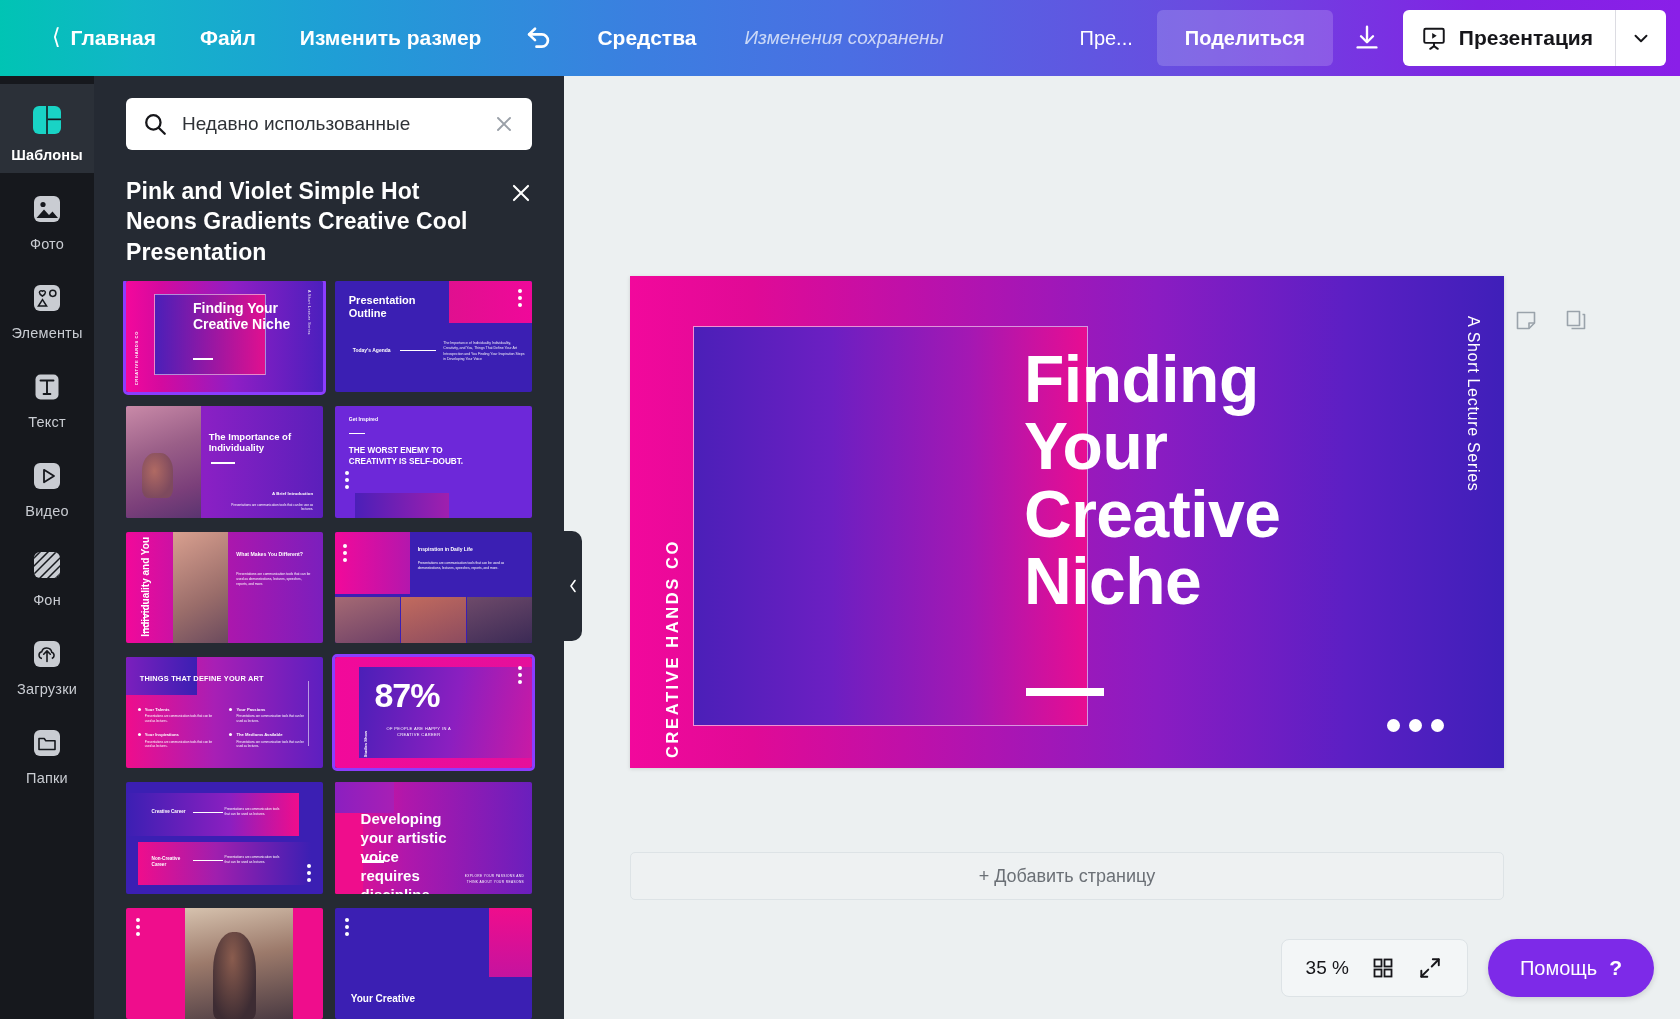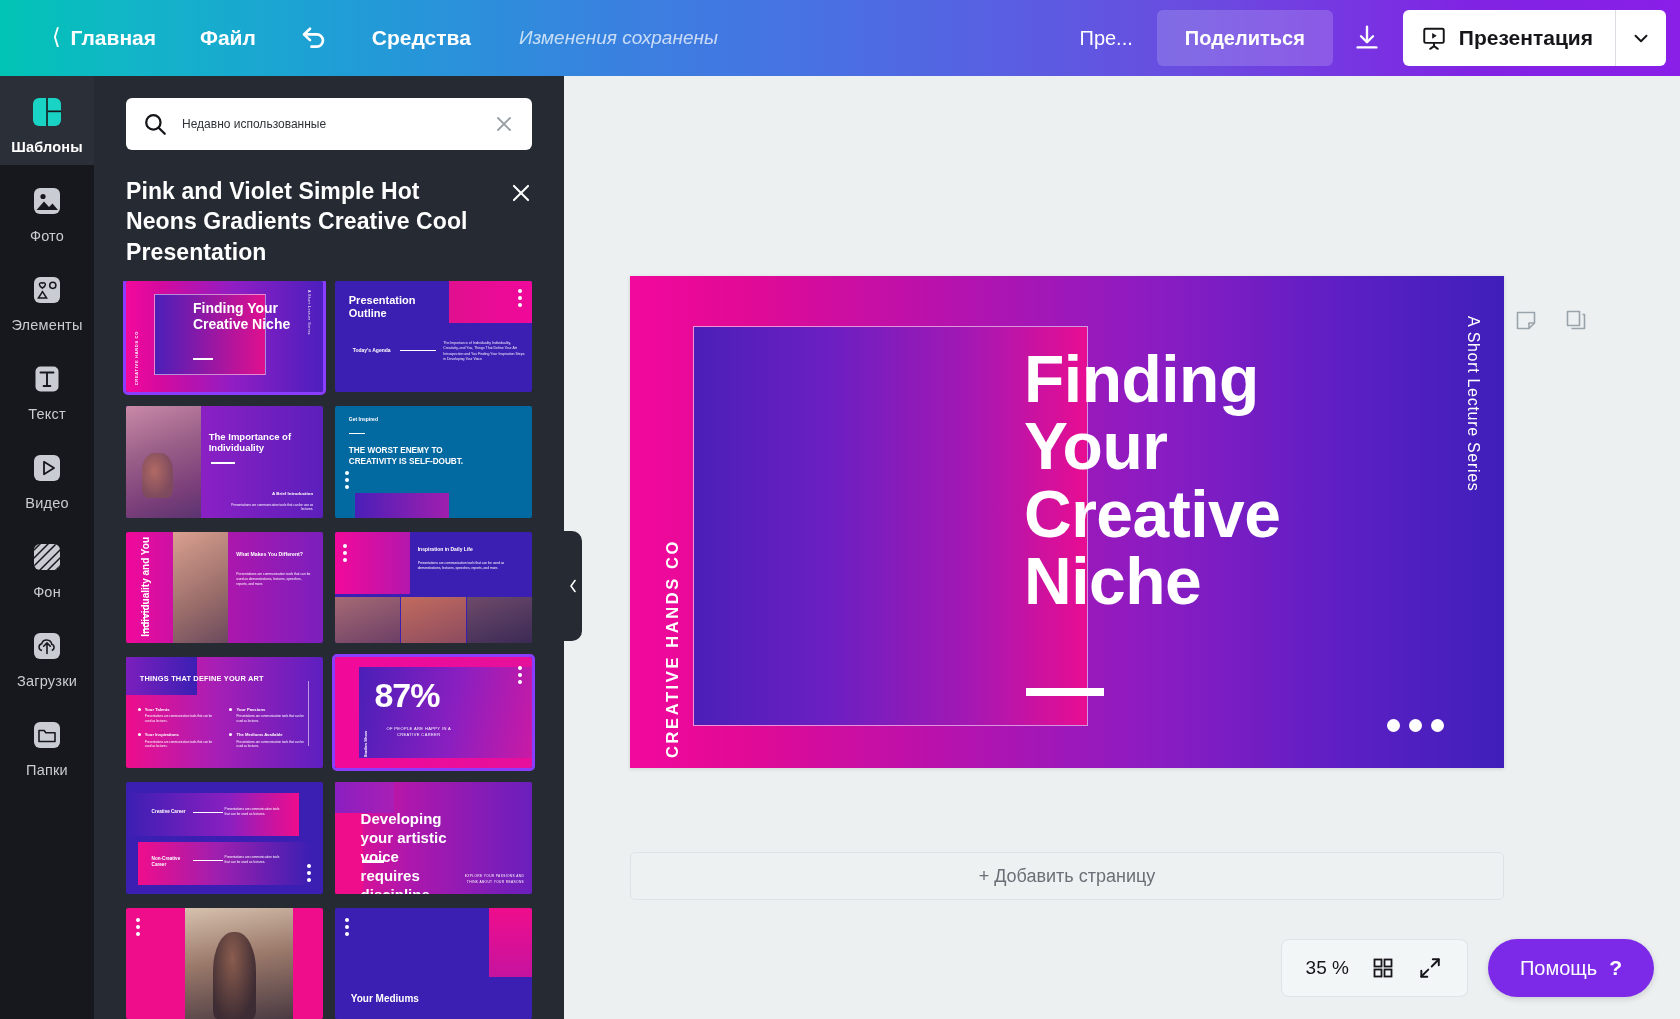--- a/index.html
+++ b/index.html
@@ -62,21 +62,21 @@
     width: 50px; height: 100%; color: #16161a;
   }
 
   
   .body { flex: 1; display: flex; min-height: 0; position: relative; }
 
   
   .rail {
     width: 94px; flex: 0 0 94px; background: #16181d;
     display: flex; flex-direction: column; align-items: center;
-    padding-top: 0; overflow: hidden; position: relative; z-index: 30;
+    padding-top: 8px; overflow: hidden; position: relative; z-index: 30;
   }
   .rail-item {
     width: 94px; padding: 16px 0 10px; display: flex; flex-direction: column;
     align-items: center; gap: 7px; cursor: pointer; user-select: none;
   }
   .rail-item.active { background: #2b3038; }
   .rail-item .ri-label { font-size: 14.5px; color: #c9ccd2; letter-spacing: .2px; }
   .rail-item.active .ri-label { color: #fff; font-weight: 700; }
   .rail-icon { width: 40px; height: 40px; display: flex; align-items: center; justify-content: center; }
   .rail-dots { display: flex; gap: 6px; align-items: center; height: 40px; }
@@ -87,21 +87,21 @@
     width: 470px; flex: 0 0 470px; background: #252a33;
     display: flex; flex-direction: column; position: relative; z-index: 20;
     overflow: hidden;
   }
   .searchwrap { padding: 22px 32px 0 32px; }
   .searchbox {
     height: 52px; background: #fff; border-radius: 6px;
     display: flex; align-items: center; padding: 0 16px; gap: 14px;
   }
   .searchbox .sval {
-    flex: 1; font-size: 12px; color: #2f3237; white-space: nowrap;
+    flex: 1; font-size: 19px; color: #2f3237; white-space: nowrap;
     overflow: hidden; text-overflow: ellipsis;
   }
   .panel-head {
     padding: 26px 30px 14px 32px; display: flex; align-items: flex-start; gap: 12px;
   }
   .panel-title {
     flex: 1; font-size: 23px; font-weight: 700; color: #fff; line-height: 1.32;
     letter-spacing: .1px;
   }
   .panel-close { color: #fff; cursor: pointer; padding-top: 4px; flex: 0 0 auto; }
@@ -204,20 +204,21 @@
 
 <div class="app">
 
   <div class="topbar">
     <div class="tb-left">
       <div class="tb-item">
         <span class="chev-left">⟨</span>
         <span>Главная</span>
       </div>
       <div class="tb-item">Файл</div>
+      <div class="tb-item">Изменить размер</div>
       <div class="undo-btn">
         <svg width="32" height="32" viewBox="0 0 24 24" fill="none" stroke="#fff" stroke-width="2" stroke-linecap="round" stroke-linejoin="round">
           <path d="M9 5L4.5 9.3 9 13.6"></path>
           <path d="M4.7 9.3h9.4a4.6 4.6 0 0 1 0 9.2h-4"></path>
         </svg>
       </div>
       <div class="tb-item">Средства</div>
       <div class="tb-saved">Изменения сохранены</div>
     </div>
 
@@ -403,21 +404,21 @@
 
         <div class="thumb" style="background:linear-gradient(90deg,#6a1fb8 0%,#8a20c4 40%,#5b1fbb 100%);">
           <div style="position:absolute;left:0;top:0;width:38%;height:100%;background:linear-gradient(160deg,#c98aa8 0%,#9a5f88 40%,#7b3f7a 75%,#5a3470 100%);"></div>
           <div style="position:absolute;left:8%;top:42%;width:16%;height:40%;background:radial-gradient(ellipse at 40% 40%,#b06a63 0%,#7e4a5e 70%);border-radius:40% 40% 20% 20%;"></div>
           <div class="tt" style="left:42%;top:22%;width:52%;font-size:9.5px;font-weight:600;line-height:1.22;">The Importance of Individuality</div>
           <div style="position:absolute;left:43%;top:50%;width:24px;height:1.6px;background:#fff;"></div>
           <div class="tt" style="right:5%;bottom:19%;font-size:4.4px;font-weight:700;text-align:right;">A Brief Introduction</div>
           <div class="tt" style="right:5%;bottom:5%;width:47%;font-size:3.2px;text-align:right;line-height:1.5;">Presentations are communication tools that can be use as lectures.</div>
         </div>
 
-        <div class="thumb" style="background:#0369a1;">
+        <div class="thumb" style="background:#6d28d9;">
           <div style="position:absolute;left:10%;bottom:0;width:48%;height:22%;background:linear-gradient(90deg,#4b1fb8,#a01fae);"></div>
           <div class="tt" style="left:7%;top:9%;font-size:5px;font-weight:700;">Get Inspired</div>
           <div style="position:absolute;left:7%;top:24%;width:16px;height:1.4px;background:#fff;"></div>
           <div class="tt" style="left:7%;top:36%;width:72%;font-size:8.2px;font-weight:700;line-height:1.26;">THE WORST ENEMY TO CREATIVITY IS SELF-DOUBT.</div>
           <div class="th-dots" style="left:5%;top:58%;">
               <i></i>
               <i></i>
               <i></i>
             </div>
         </div>
@@ -523,21 +524,21 @@
           <div style="position:absolute;left:44%;top:22%;width:22%;height:78%;background:radial-gradient(ellipse at 45% 30%,#8a5c4e 0%,#3d2c33 75%);border-radius:45% 45% 10% 10%;"></div>
           <div class="th-dots" style="left:5%;top:9%;">
               <i></i>
               <i></i>
               <i></i>
             </div>
         </div>
 
         <div class="thumb" style="background:#3b1fb3;">
           <div style="position:absolute;right:0;top:0;width:22%;height:62%;background:linear-gradient(180deg,#ef0d8c,#c5139f);"></div>
-          <div class="tt" style="left:8%;bottom:12%;font-size:10px;font-weight:700;">Your Mediums</div>
+          <div class="tt" style="left:8%;bottom:12%;font-size:10px;font-weight:700;">Your Creative</div>
           <div class="th-dots" style="left:5%;top:9%;">
               <i></i>
               <i></i>
               <i></i>
             </div>
         </div>
 
       </div>
     </div>
 

